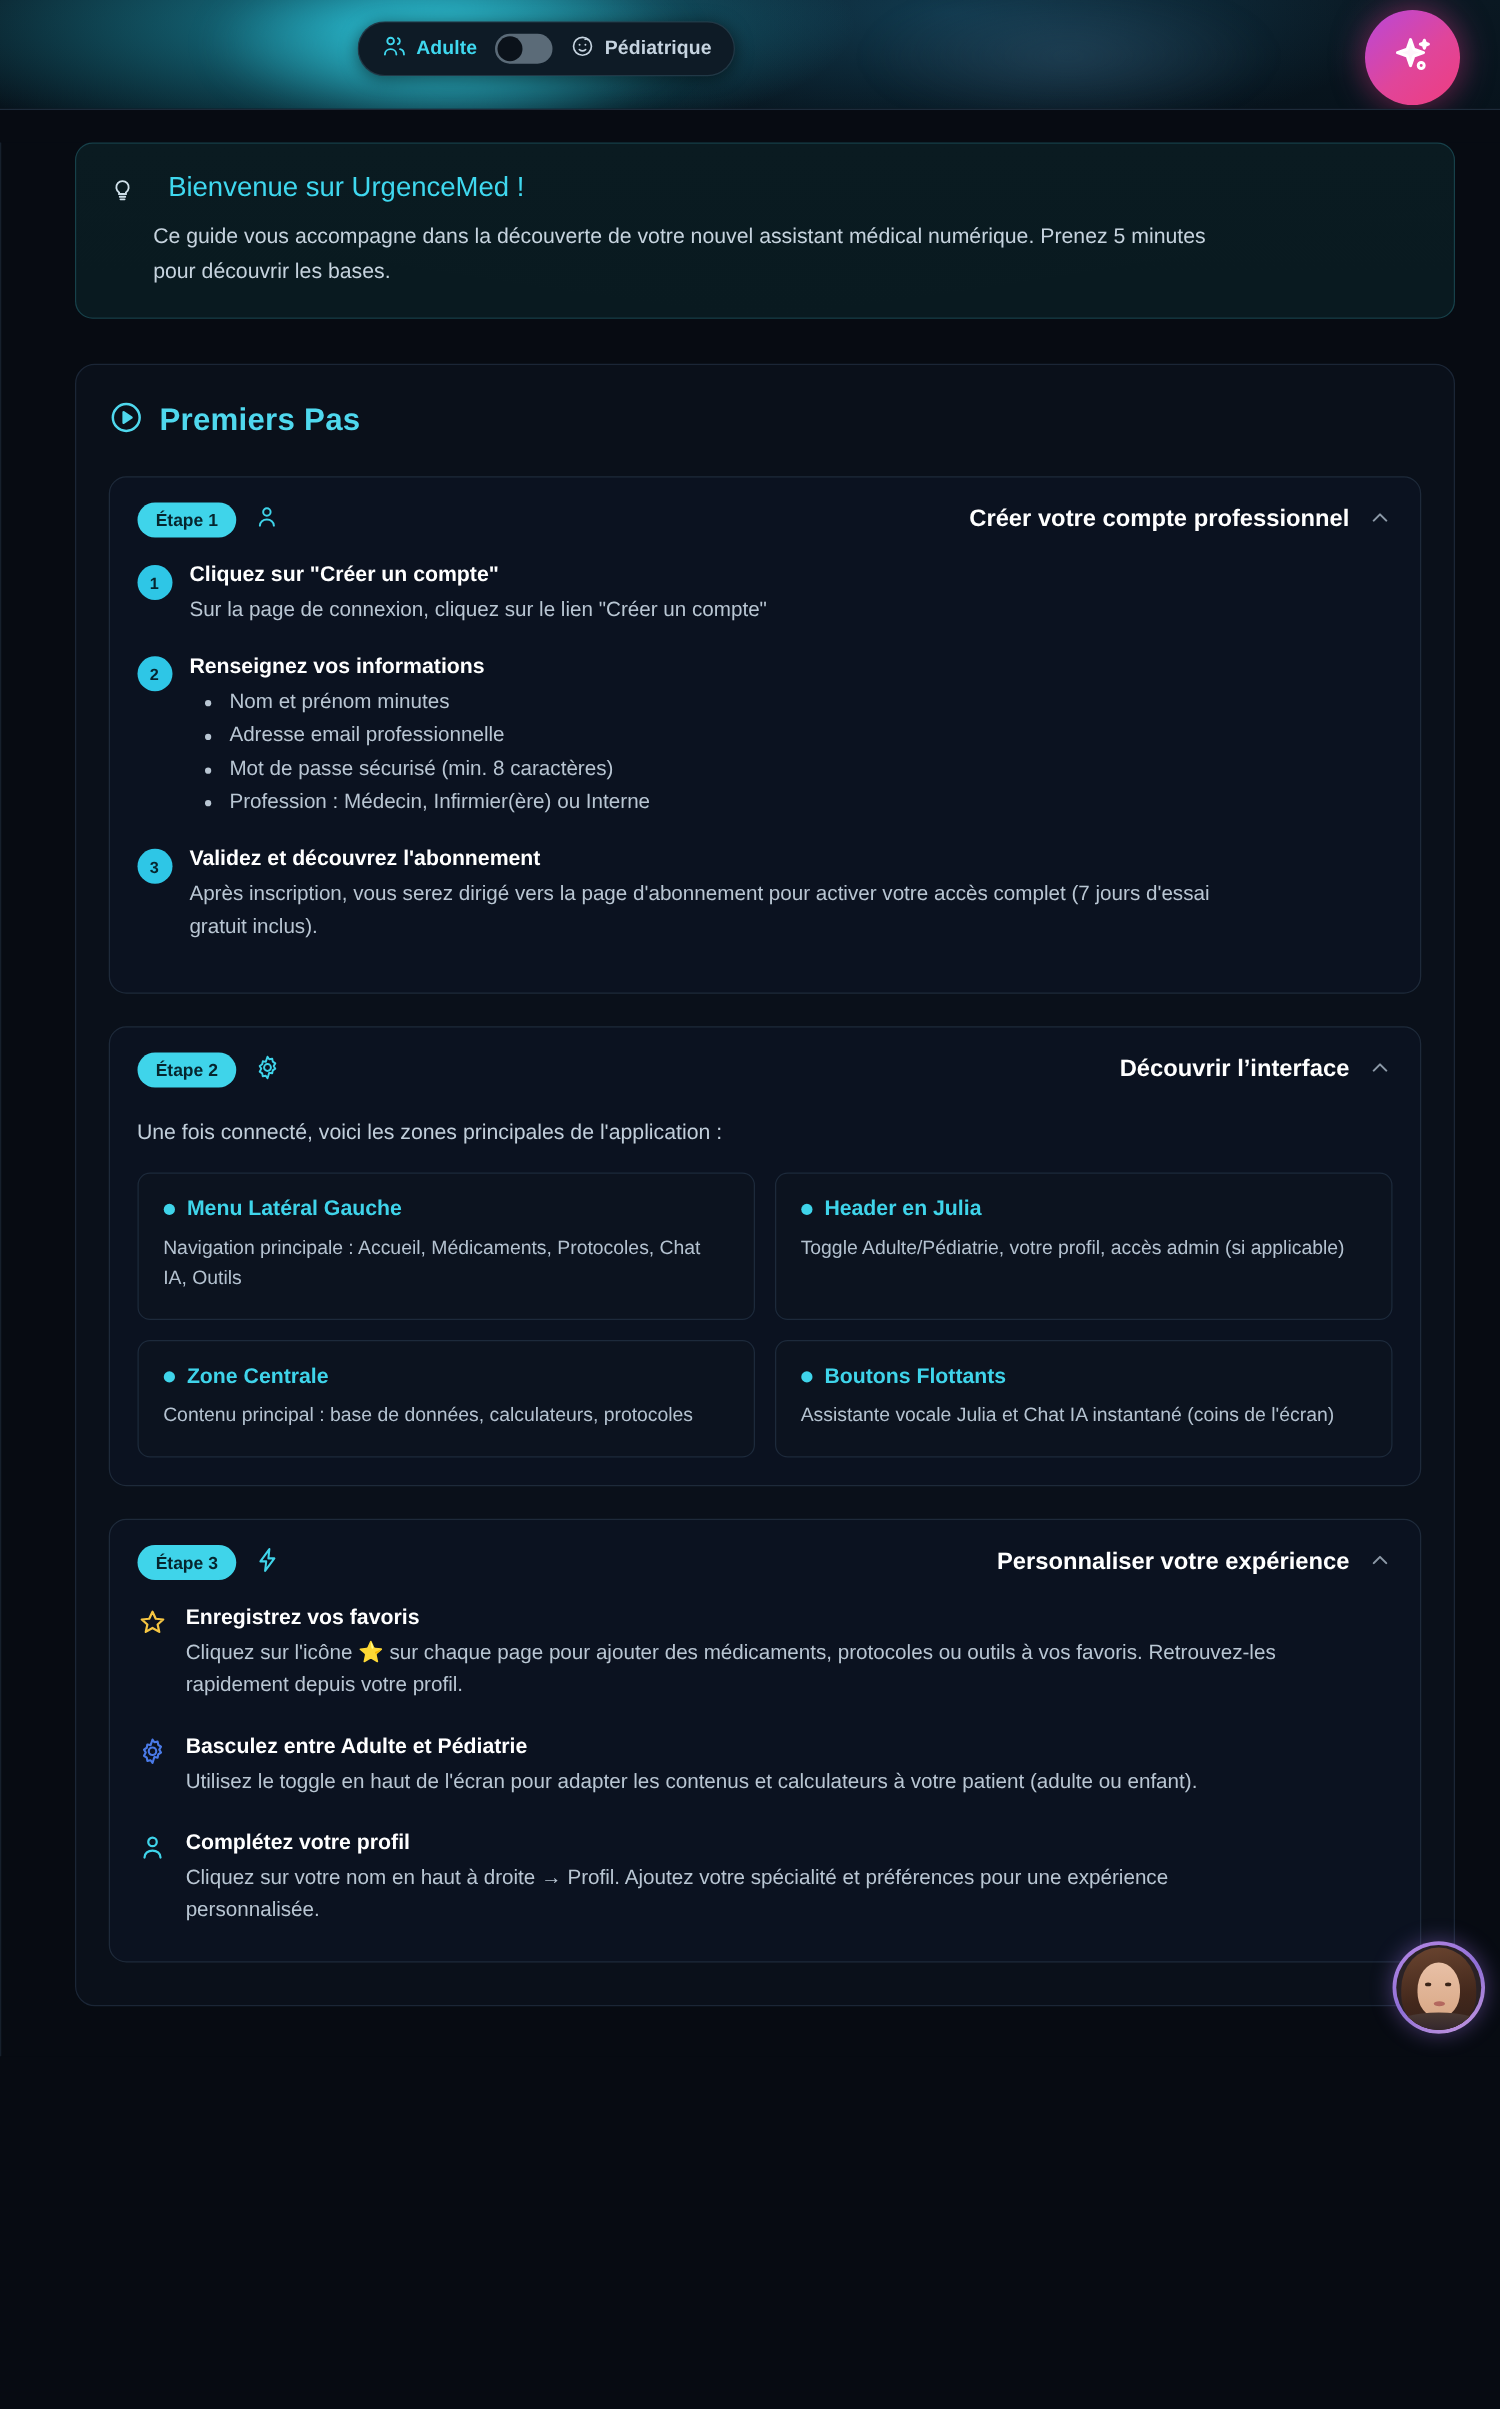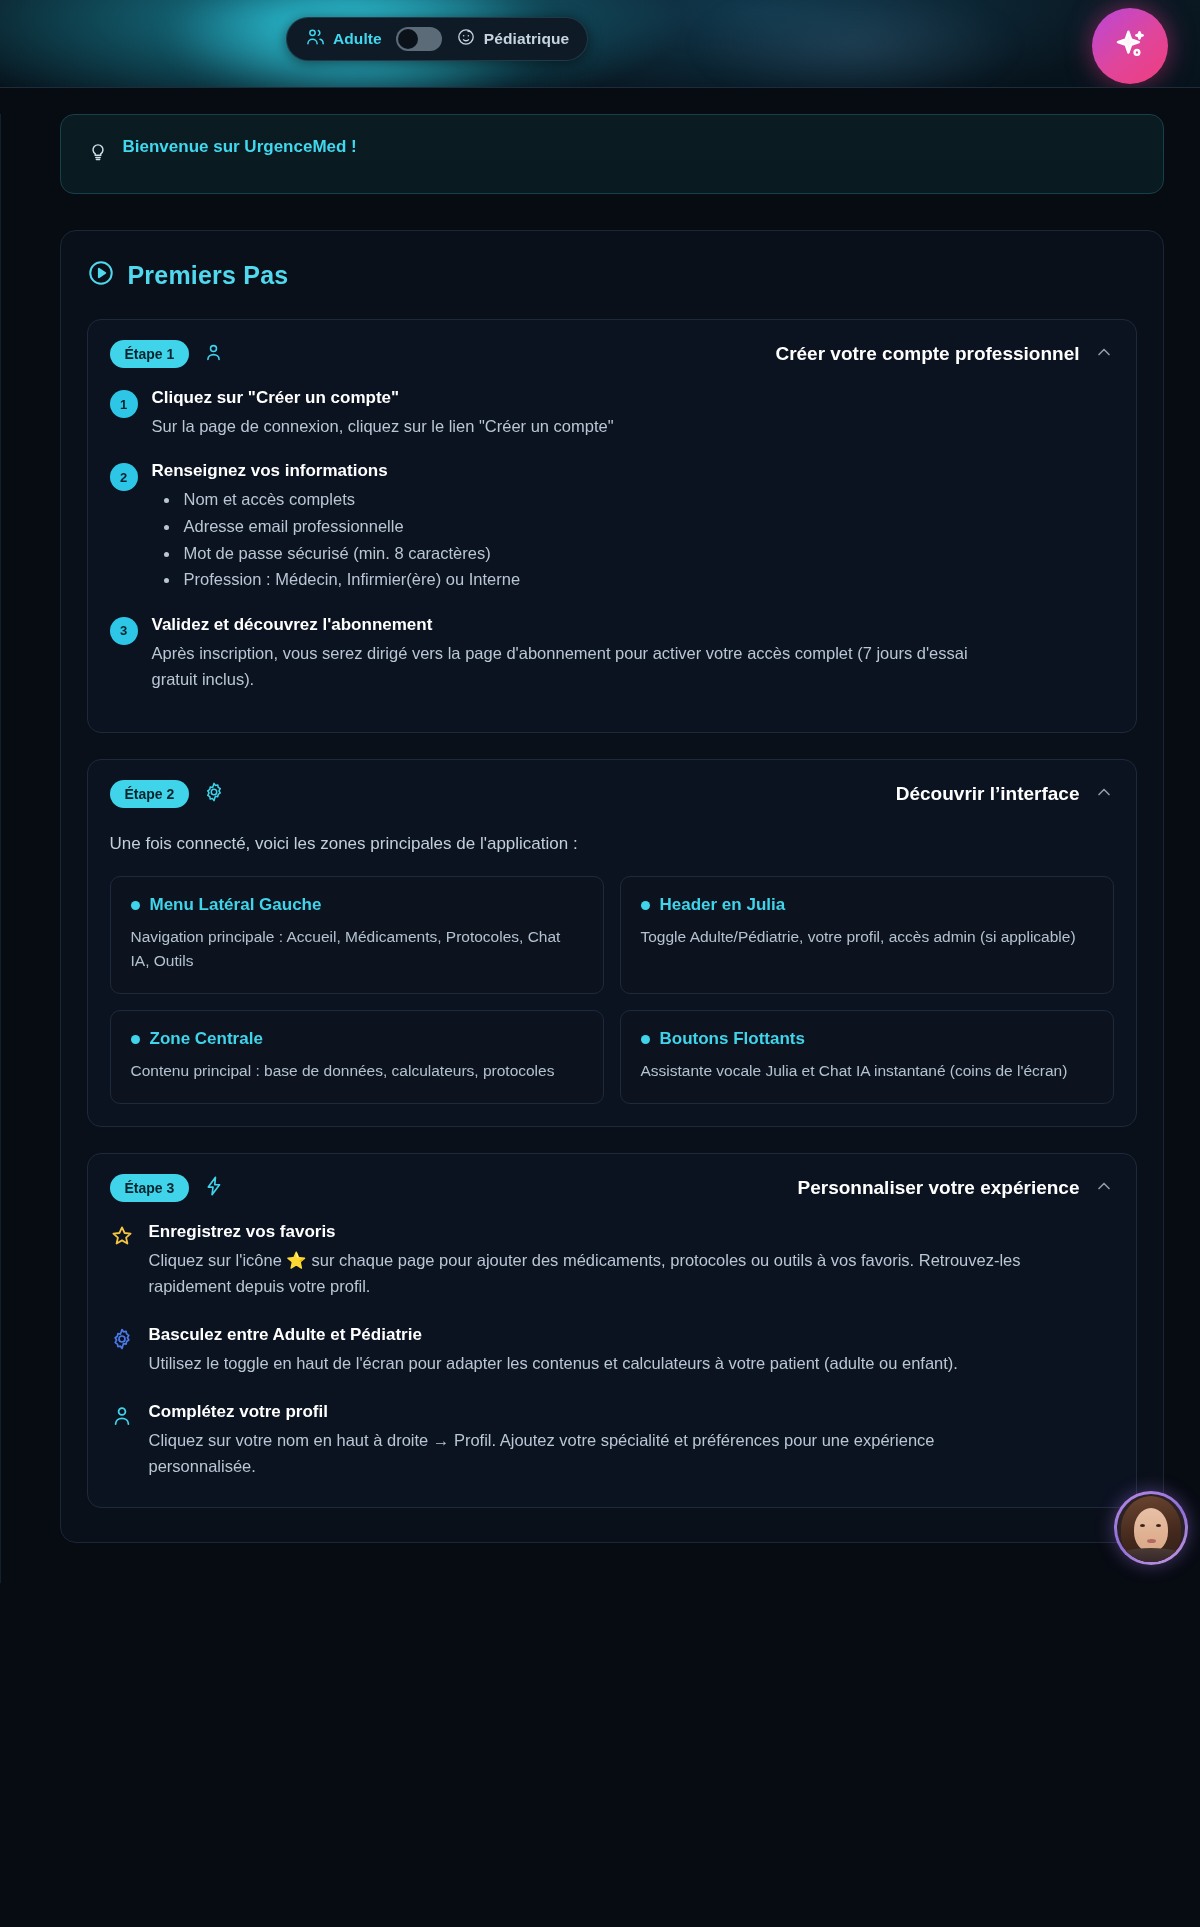--- a/index.html
+++ b/index.html
@@ -105,23 +105,24 @@
     border: 1px solid #17414a;
     border-radius: 14px;
     background: linear-gradient(180deg, #0a1b21 0%, #091a20 100%);
     padding: 22px 26px 24px 26px;
     display: flex;
     gap: 14px;
   }
   .welcome .bulb { flex: none; margin-top: 3px; }
   .welcome-title {
     color: #3fd8ef;
-    font-size: 17px;
-    font-weight: 700;
+    font-size: 22px;
+    font-weight: 400;
     margin-bottom: 12px;
+    margin-left: 12px;
   }
   .welcome-text {
     color: #c6d3de;
     font-size: 17px;
     line-height: 1.62;
     max-width: 880px;
   }
 
   
   .section-card {
@@ -363,20 +364,21 @@
 
     <div class="welcome">
       <span class="bulb">
         <svg width="22" height="22" viewBox="0 0 24 24" fill="none" stroke="#cfe0ea" stroke-width="1.6" stroke-linecap="round">
           <path d="M9 15.2a5.4 5.4 0 1 1 6 0v1.4H9Z"></path>
           <path d="M9.6 19h4.8M10.2 21.2h3.6"></path>
         </svg>
       </span>
       <div>
         <div class="welcome-title">Bienvenue sur UrgenceMed !</div>
+        <div class="welcome-text">Ce guide vous accompagne dans la découverte de votre nouvel assistant médical numérique. Prenez 5 minutes pour découvrir les bases.</div>
       </div>
     </div>
 
     <div class="section-card">
 
       <div class="section-head">
         <span>
           <svg width="28" height="28" viewBox="0 0 24 24" fill="none" stroke="#4fd8ee" stroke-width="1.7" stroke-linejoin="round">
             <circle cx="12" cy="12" r="9.2"></circle>
             <path d="M10.2 8.4 15.6 12l-5.4 3.6Z" fill="#4fd8ee"></path>
@@ -410,21 +412,21 @@
               <div class="substep-title">Cliquez sur "Créer un compte"</div>
               <div class="substep-desc">Sur la page de connexion, cliquez sur le lien "Créer un compte"</div>
             </div>
           </div>
 
           <div class="substep">
             <div class="num">2</div>
             <div>
               <div class="substep-title">Renseignez vos informations</div>
               <ul>
-                <li>Nom et accès complets</li>
+                <li>Nom et prénom minutes</li>
                 <li>Adresse email professionnelle</li>
                 <li>Mot de passe sécurisé (min. 8 caractères)</li>
                 <li>Profession : Médecin, Infirmier(ère) ou Interne</li>
               </ul>
             </div>
           </div>
 
           <div class="substep">
             <div class="num">3</div>
             <div>

